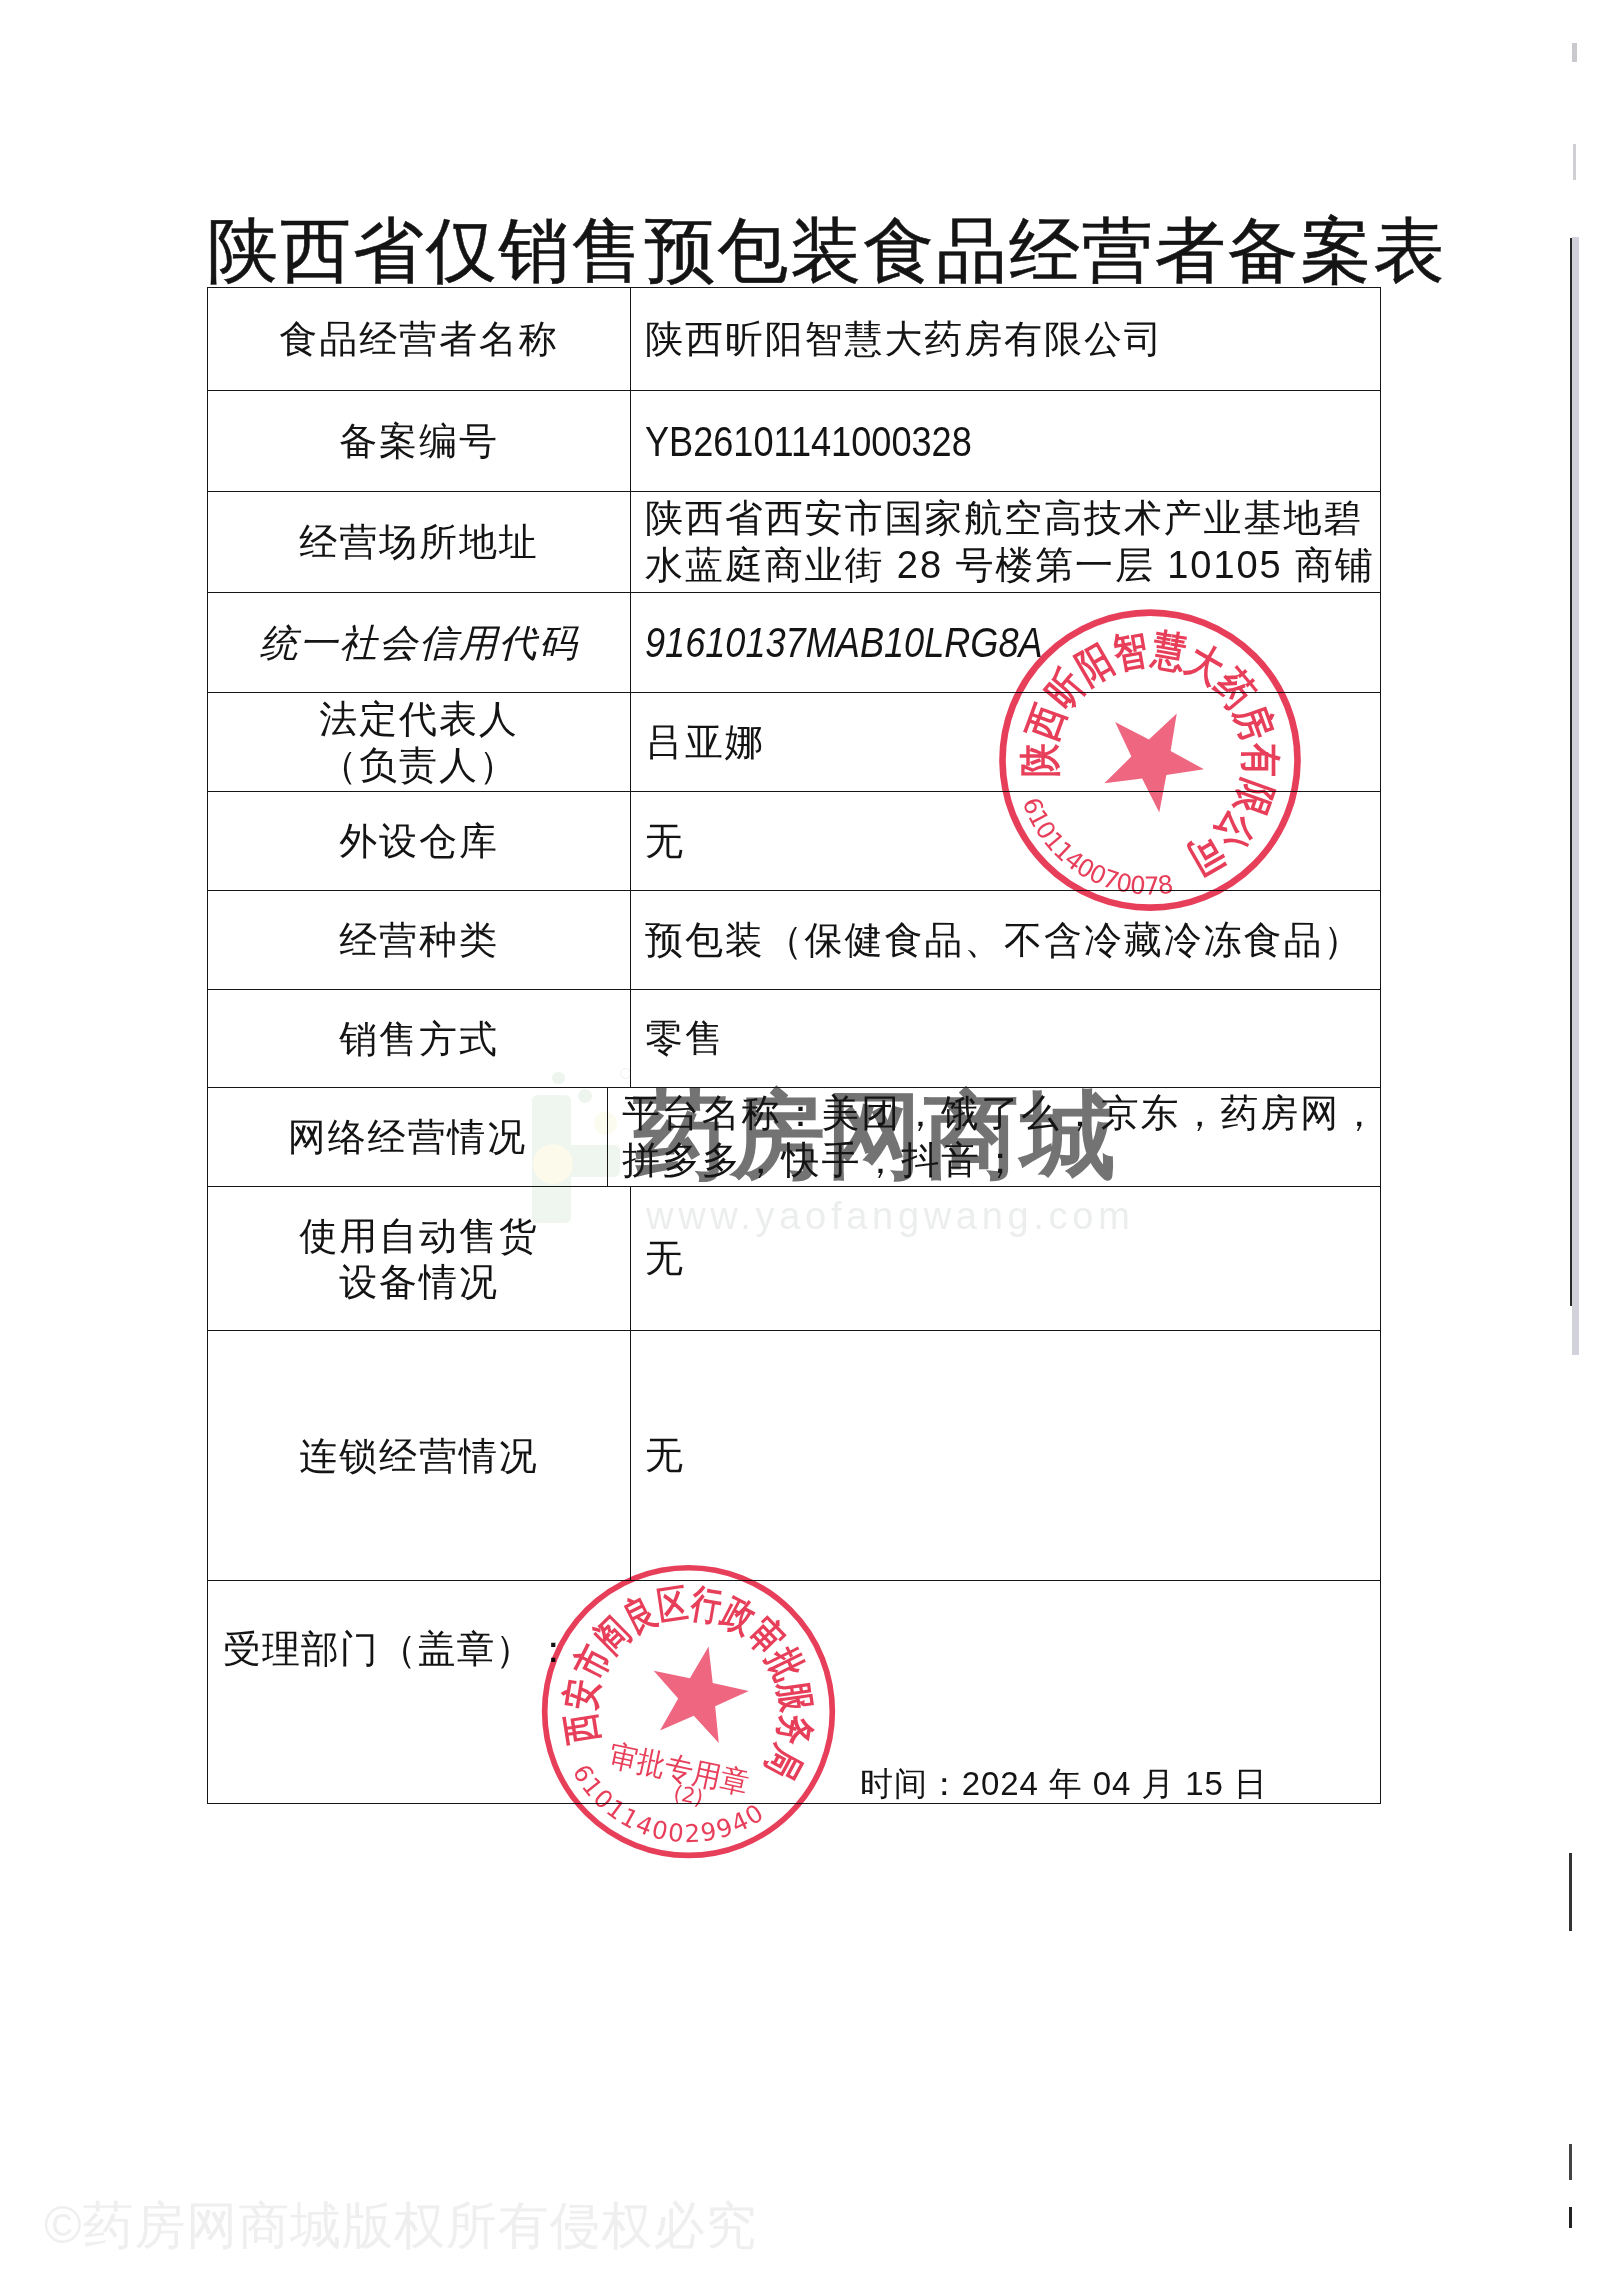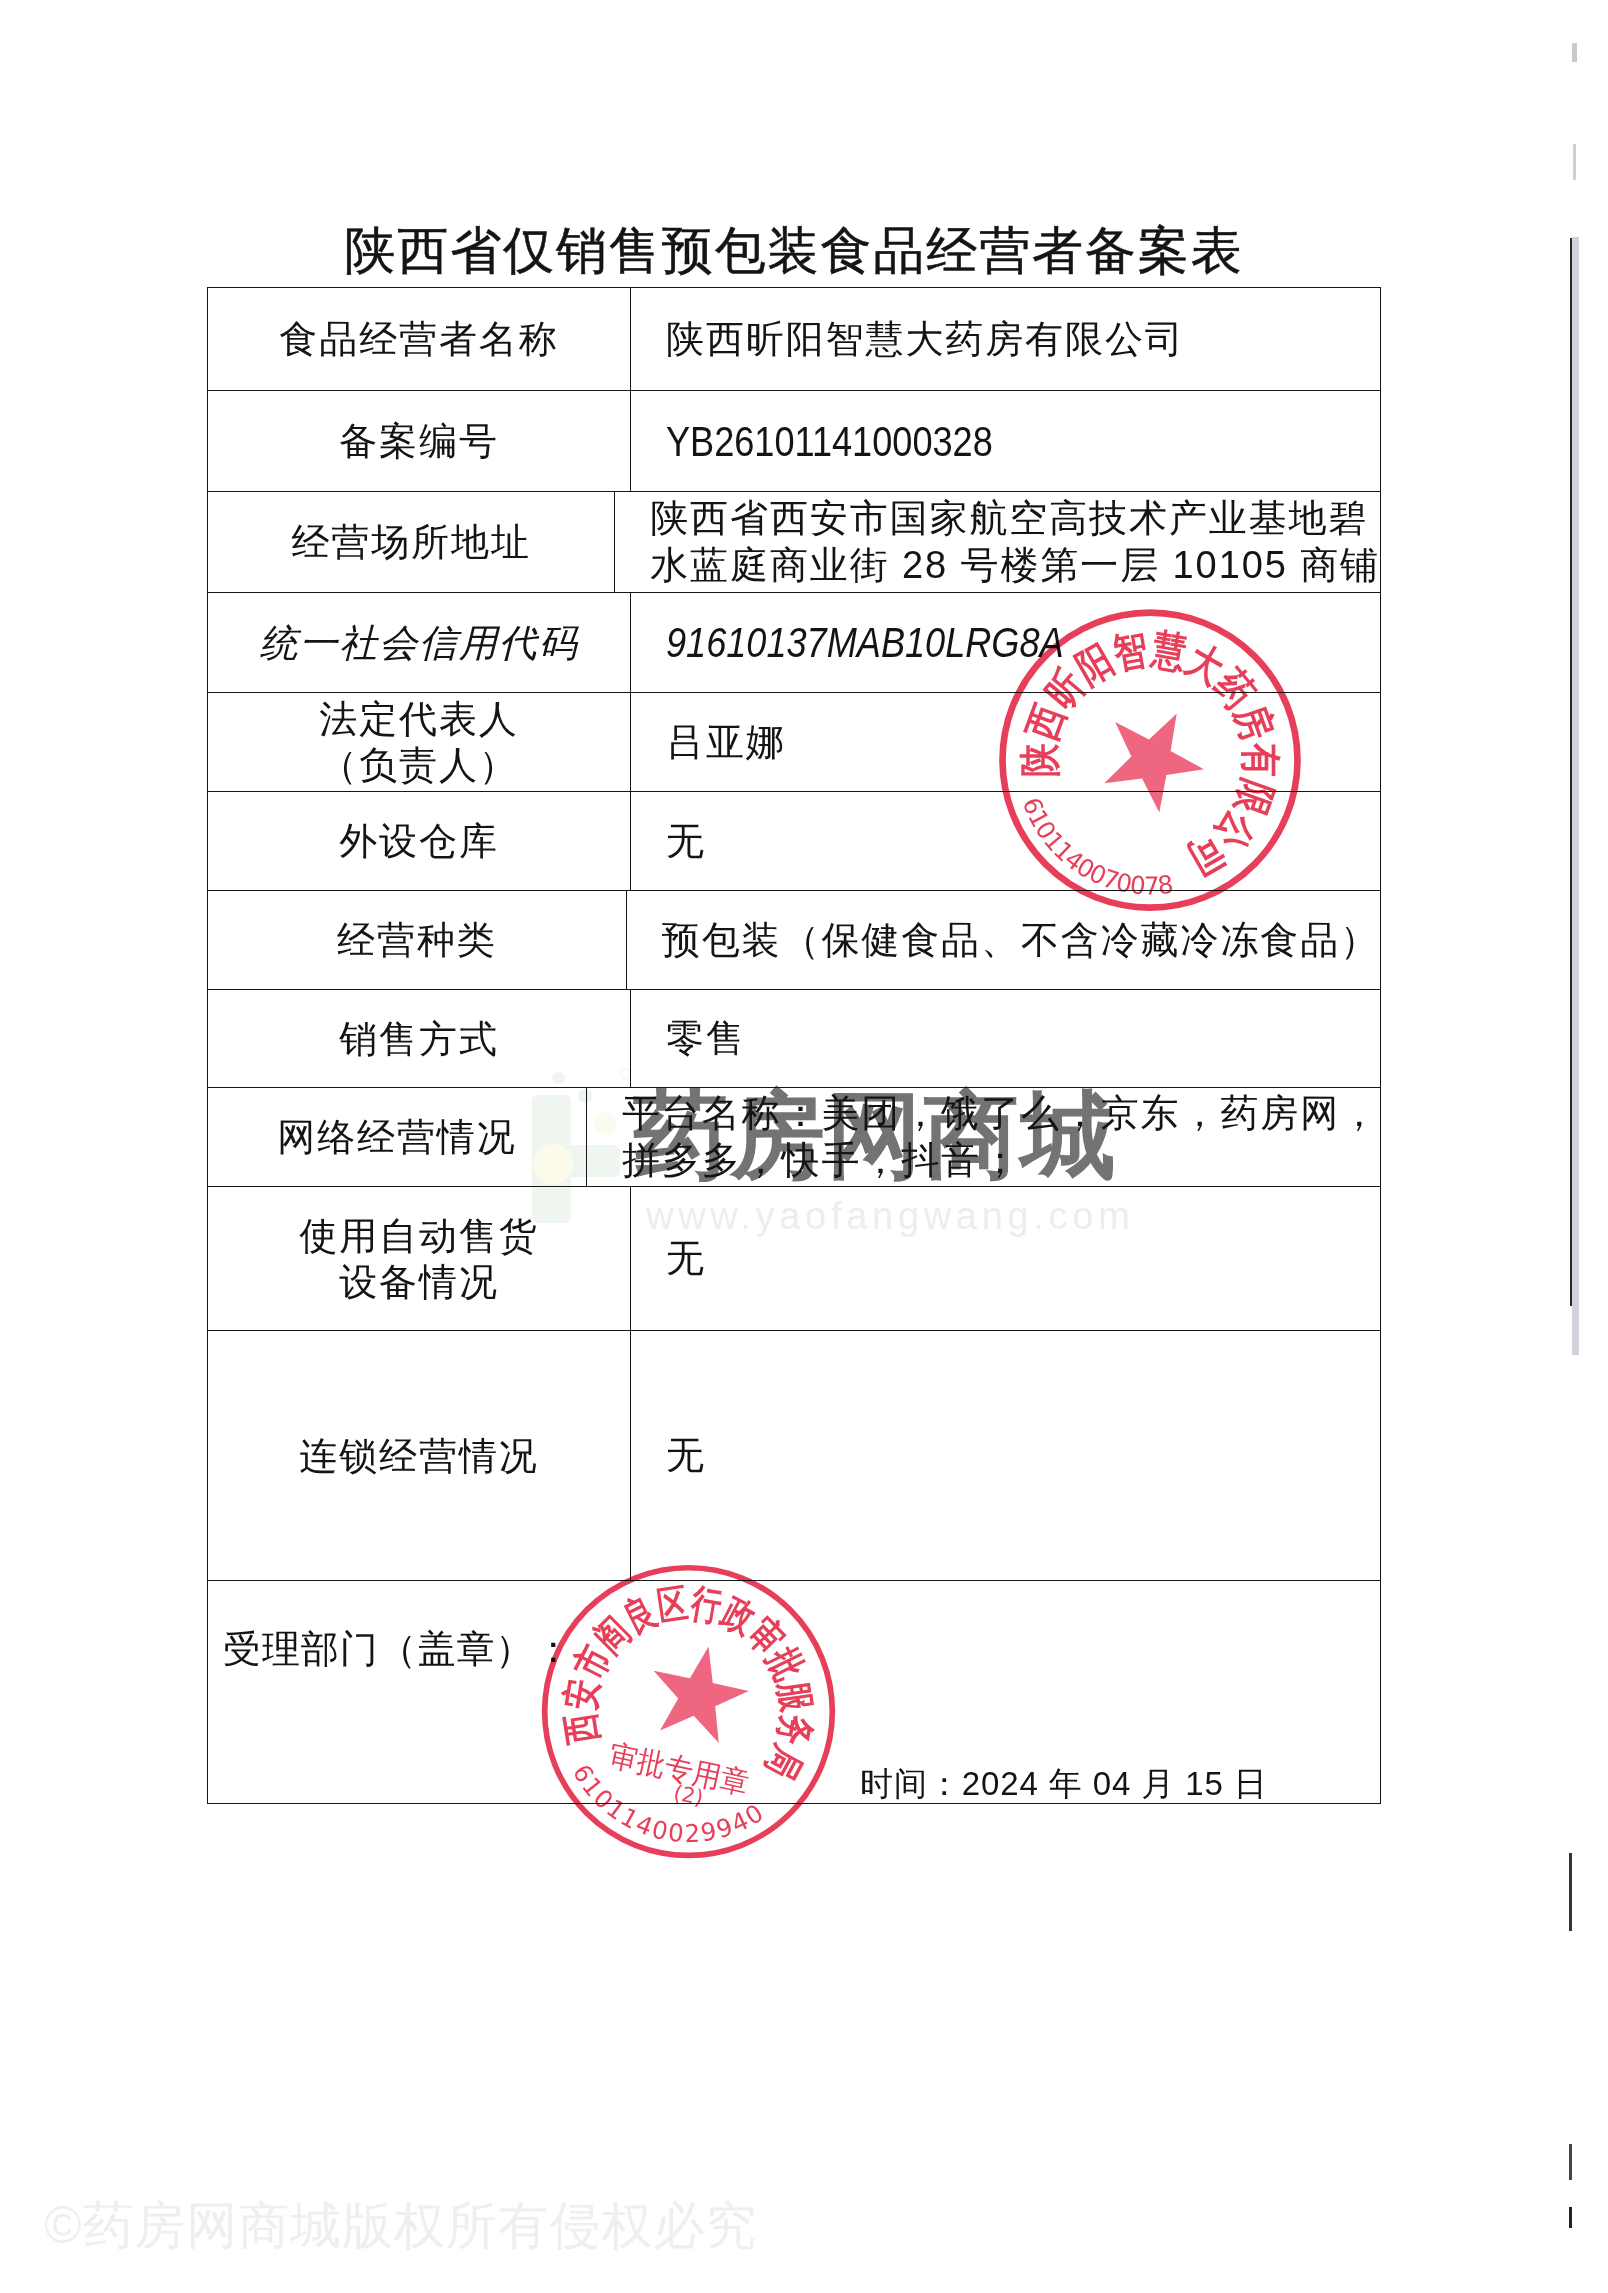--- a/index.html
+++ b/index.html
@@ -26,30 +26,30 @@
     position:absolute; left:44px; top:2197px; font-size:51px; line-height:57px;
     color:#efefef; white-space:nowrap; letter-spacing:0.9px;
   }
 
   
   .scan { position:absolute; }
 
   
   .title {
     position:absolute; left:207px; top:221px; width:1174px; z-index:2;
-    text-align:center; font-size:51px; line-height:59px; letter-spacing:1.9px;
+    text-align:right; font-size:71px; line-height:59px; letter-spacing:1.9px;
     -webkit-text-stroke:0.5px #141414; white-space:nowrap;
   }
 
   
   .table {
     position:absolute; left:207px; top:287px; width:1174px; z-index:2;
     border:1.9px solid #161616; box-sizing:border-box; background:transparent;
   }
-  .row { display:flex; box-sizing:border-box; border-top:1.9px solid #161616;gap:21px; }
+  .row { display:flex; box-sizing:border-box; border-top:1.9px solid #161616; }
   .row.first { border-top:none; }
   .cell-label {
     width:423px; box-sizing:border-box; border-right:1.9px solid #161616;
     display:flex; flex-direction:column; justify-content:center; align-items:center;
     font-size:38px; line-height:46px; letter-spacing:1.9px; white-space:nowrap;
   }
   .cell-value {
     flex:1; box-sizing:border-box; padding-left:14px;
     display:flex; flex-direction:column; justify-content:center;
     font-size:38px; line-height:47px; letter-spacing:1.9px; white-space:nowrap; overflow:visible;

